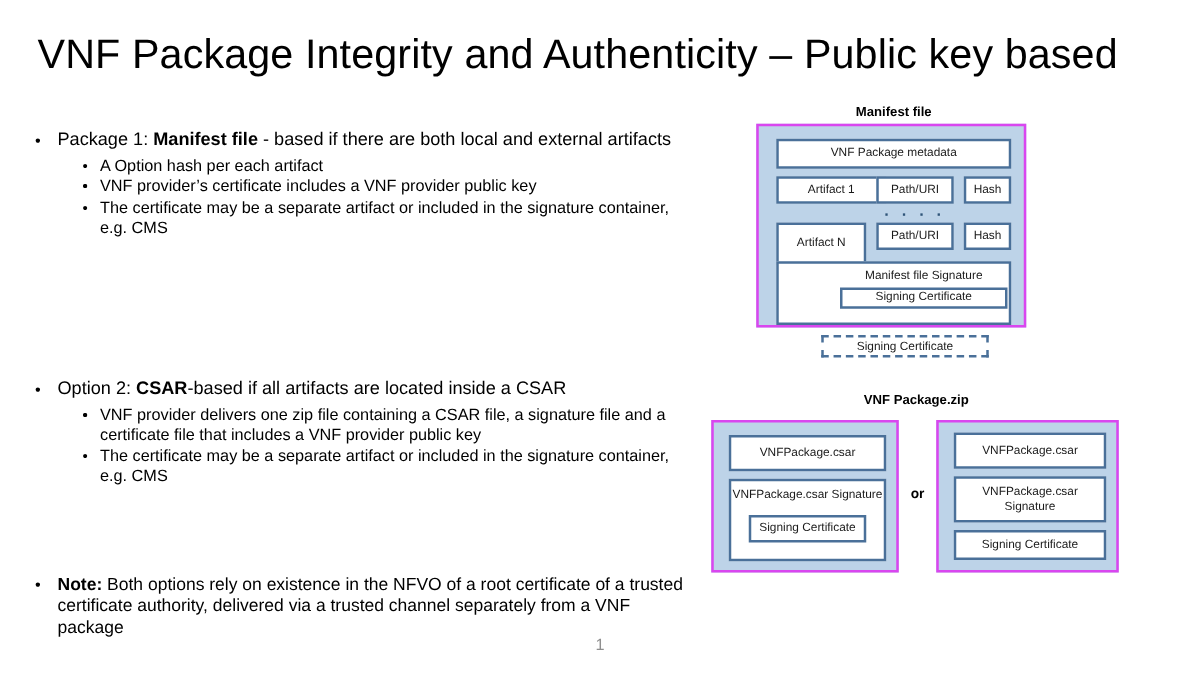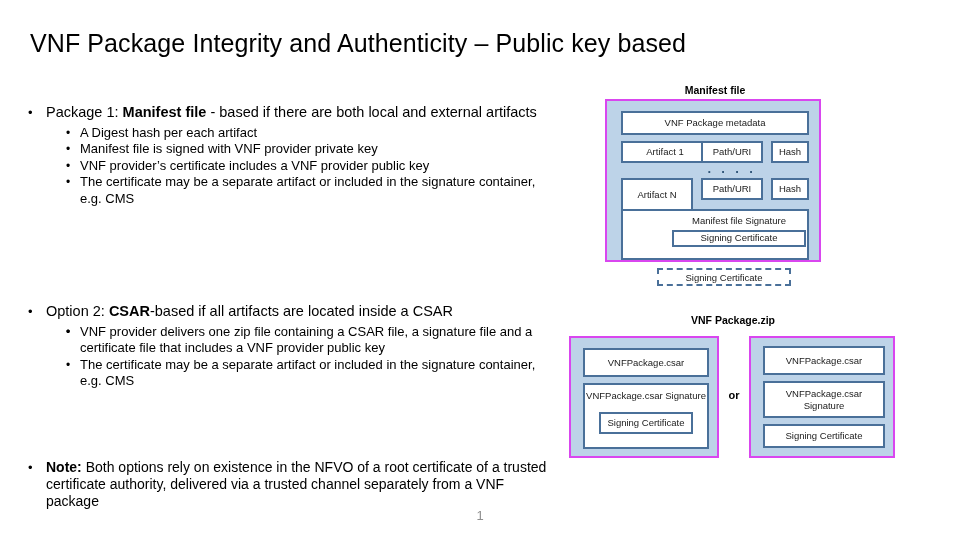--- a/index.html
+++ b/index.html
@@ -15,21 +15,21 @@
     font-family: "Liberation Sans", sans-serif;
     color: #000000;
   }
 
   
   #slide-title {
     position: absolute;
     left: 30px;
     top: 28px;
     width: 900px;
-    font-size: 25px;
+    font-size: 33px;
     font-weight: 400;
     line-height: 30px;
     color: #000000;
     letter-spacing: 0.1px;
   }
 
   
   #body-text {
     position: absolute;
     left: 14px;
@@ -150,25 +150,24 @@
 <div id="body-text">
 
   <div class="lvl1">
     <span class="bullet">•</span>
     <span>Package 1:  </span><span class="b">Manifest file</span><span> - based if there are both local and external artifacts</span>
   </div>
 
   <div class="sub-list">
     <div class="lvl2">
       <span class="bullet">•</span>
-      <span>A Digest hash per each artifact</span>
-    </div>
-    <div class="lvl2">
-      <span class="bullet">•</span>
-      <span>Manifest file is signed with VNF provider private key</span>
+      <span>A Option hash per each artifact</span>
+    </div>
+    <div class="lvl2">
+      <span class="bullet">•</span>
     </div>
     <div class="lvl2">
       <span class="bullet">•</span>
       <span>VNF provider’s certificate includes a VNF provider public key</span>
     </div>
     <div class="lvl2">
       <span class="bullet">•</span>
       <span>The certificate may be a separate artifact or included in the signature container, e.g. CMS</span>
     </div>
   </div>

